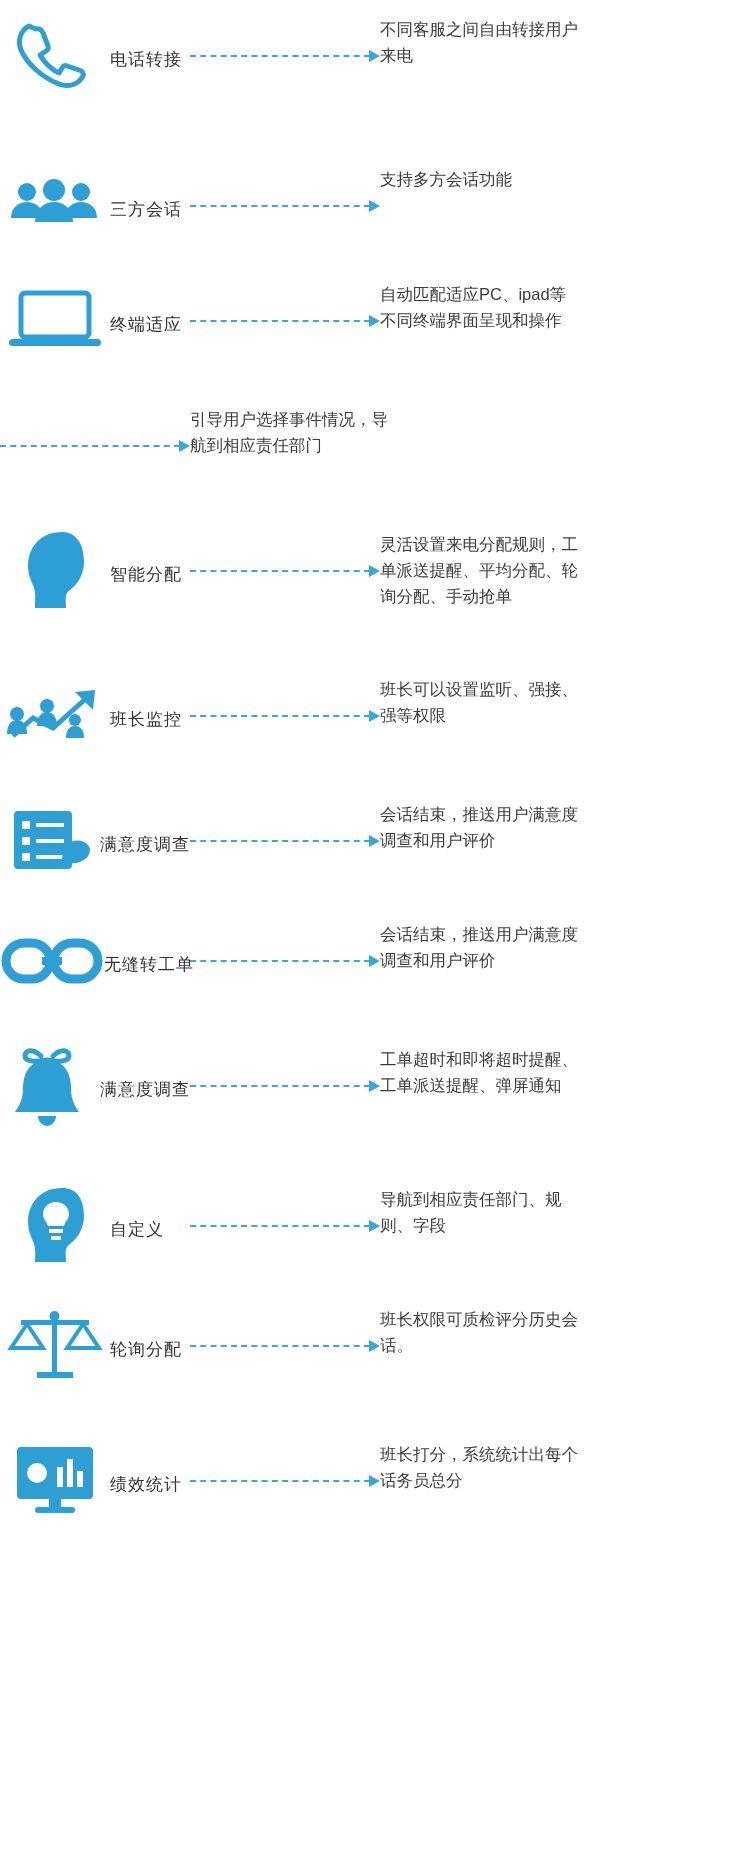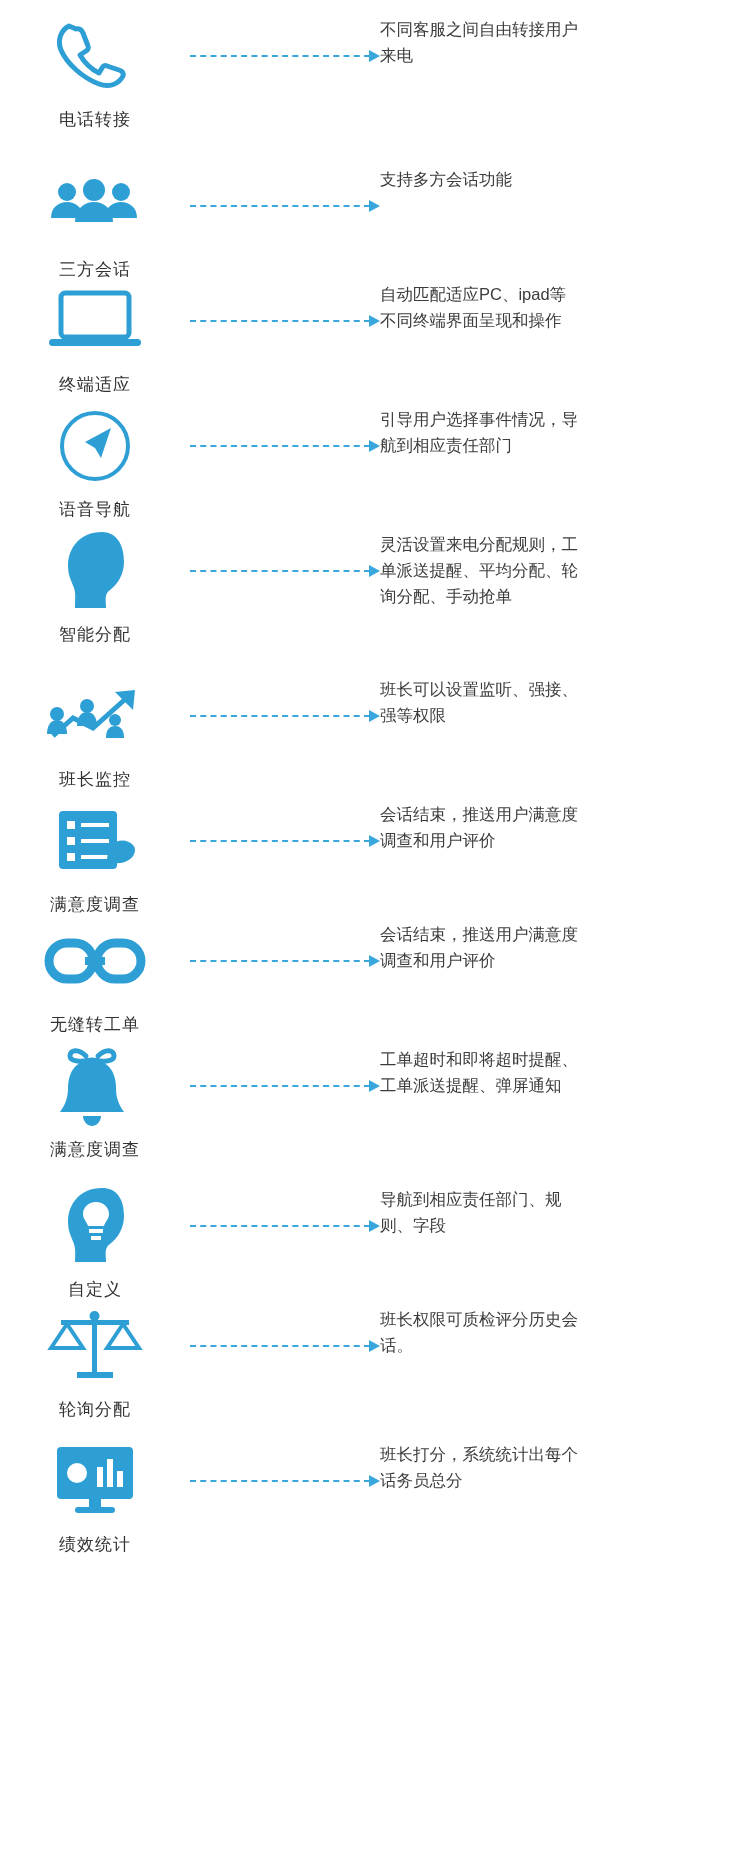--- a/index.html
+++ b/index.html
@@ -24,21 +24,21 @@
     position: relative;
     display: flex;
     align-items: flex-start;
     width: 100%;
     box-sizing: border-box;
   }
   .icon-col {
     width: 190px;
     flex: 0 0 190px;
     display: flex;
-    flex-direction: column;
+    flex-direction: row;
     align-items: center;
     justify-content: flex-start;
   }
   .icon-box {
     width: 110px;
     height: 92px;
     display: flex;
     align-items: center;
     justify-content: center;
   }
@@ -175,29 +175,20 @@
           <div class="dashes"></div>
           <div class="head"></div>
         </div>
     </div>
     <div class="desc-col">
       <div class="desc left">自动匹配适应PC、ipad等不同终端界面呈现和操作</div>
     </div>
   </div>
 
   <div class="feature-row row-3">
-    <div class="icon-col">
-      <div class="icon-box">
-        <svg width="80" height="80" viewBox="0 0 80 80">
-          <circle cx="40" cy="40" r="33" fill="none" stroke="#2e9fd4" stroke-width="4"></circle>
-          <path d="M56 22 L30 36 L40 42 L46 52 Z" fill="#2e9fd4"></path>
-        </svg>
-      </div>
-      <div class="icon-label">语音导航</div>
-    </div>
     <div class="arrow-col">
       <div class="arrow">
           <div class="dashes"></div>
           <div class="head"></div>
         </div>
     </div>
     <div class="desc-col">
       <div class="desc center">引导用户选择事件情况，导航到相应责任部门</div>
     </div>
   </div>

